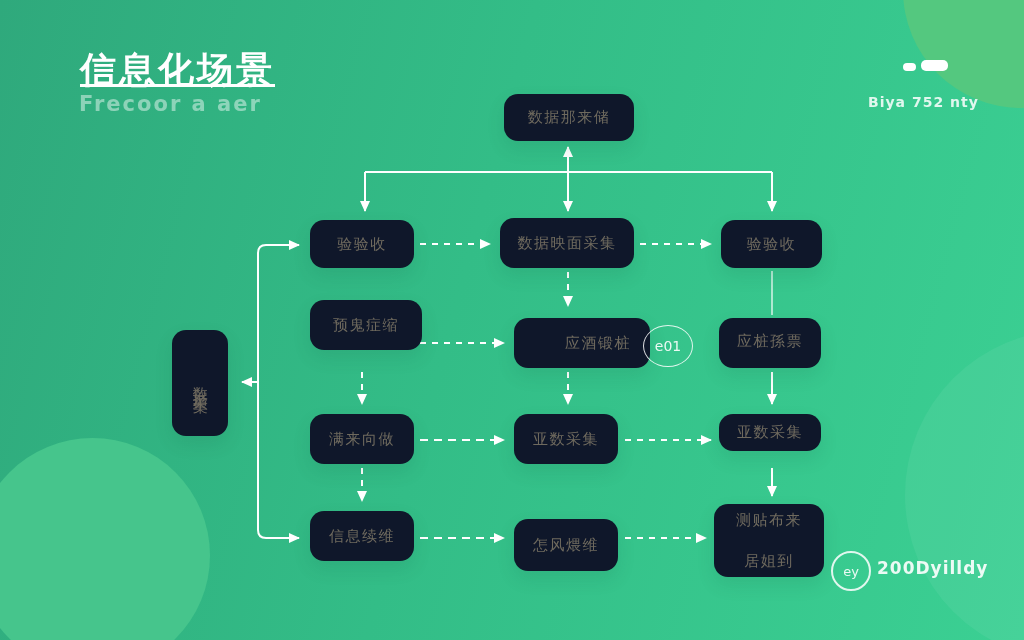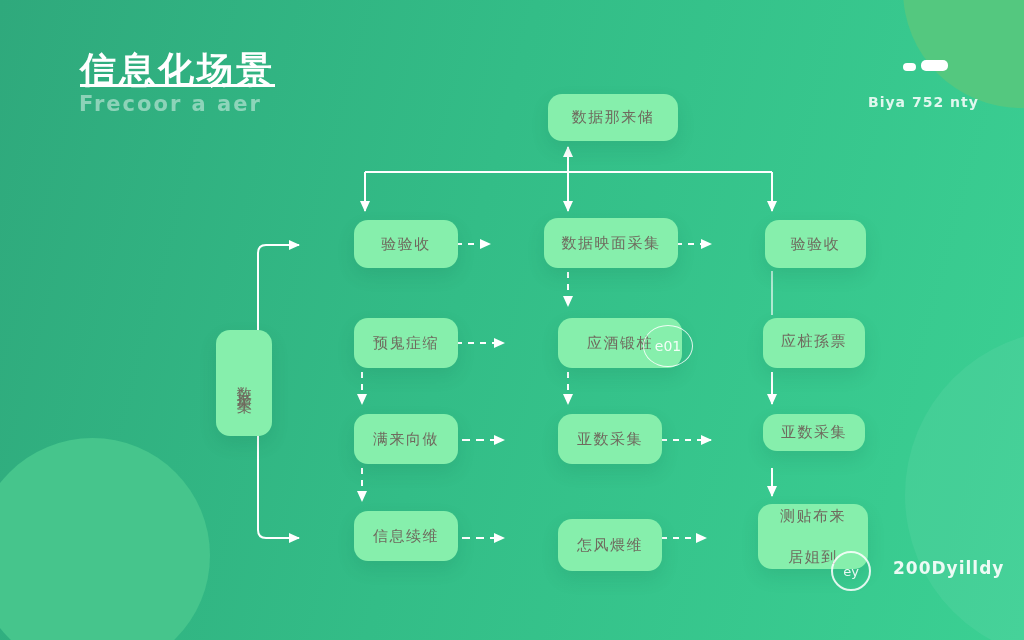--- a/index.html
+++ b/index.html
@@ -22,57 +22,57 @@
   }
   .tr-dash{position:absolute;background:#ffffff;border-radius:5px;}
   .tr-dash-sm{left:903px;top:63px;width:13px;height:8px;}
   .tr-dash-lg{left:921px;top:60px;width:27px;height:11px;}
   .tr-caption{
     position:absolute;left:868px;top:94px;color:rgba(255,255,255,0.85);
     font-size:14px;font-weight:600;letter-spacing:1px;
   }
   .connectors{position:absolute;left:0;top:0;width:1024px;height:640px;}
   .node{
-    position:absolute;background:#86efac;border-radius:14px;
+    position:absolute;background:#0f172a;border-radius:14px;
     display:flex;flex-direction:column;align-items:center;justify-content:center;
     color:#6f6a5e;font-size:15px;letter-spacing:1.5px;text-align:center;
-    box-shadow:0 8px 18px rgba(15,80,55,0.12);line-height:1.35;margin-left:44px;
+    box-shadow:0 8px 18px rgba(15,80,55,0.12);line-height:1.35;
   }
   .node-root{left:504px;top:94px;width:130px;height:47px;}
   .node-side{
     left:172px;top:330px;width:56px;height:106px;
     writing-mode:vertical-lr;text-orientation:upright;letter-spacing:4px;
   }
   .n-r1c1{left:310px;top:220px;width:104px;height:48px;}
   .n-r1c2{left:500px;top:218px;width:134px;height:50px;}
   .n-r1c3{left:721px;top:220px;width:101px;height:48px;}
-  .n-r2c1{left:310px;top:318px;width:104px;height:50px;}
-  .n-r2c2{left:514px;top:318px;width:124px;height:50px;}
+  .n-r2c1{left:310px;top:300px;width:112px;height:50px;}
+  .n-r2c2{left:514px;top:318px;width:104px;height:50px;padding-left:32px;}
   .n-r2c3{left:719px;top:318px;width:102px;height:50px;font-family:Liberation Mono, monospace;}
   .n-r3c1{left:310px;top:414px;width:104px;height:50px;}
   .n-r3c2{left:514px;top:414px;width:104px;height:50px;}
   .n-r3c3{left:719px;top:414px;width:102px;height:37px;}
   .n-r4c1{left:310px;top:511px;width:104px;height:50px;}
   .n-r4c2{left:514px;top:519px;width:104px;height:52px;}
-  .n-r4c3{left:714px;top:504px;width:110px;height:65px;gap:20px;}
+  .n-r4c3{left:714px;top:504px;width:110px;height:73px;gap:20px;}
   .ellipse-note{
     position:absolute;left:643px;top:325px;width:48px;height:40px;
     border:1.5px solid rgba(255,255,255,0.85);border-radius:50%;
     display:flex;align-items:center;justify-content:center;
     color:rgba(255,255,255,0.9);font-size:14px;
   }
   .br-badge{
     position:absolute;left:831px;top:551px;width:36px;height:36px;
     border:2px solid rgba(255,255,255,0.85);border-radius:50%;
     display:flex;align-items:center;justify-content:center;
     color:rgba(255,255,255,0.9);font-size:13px;
   }
   .br-caption{
     position:absolute;left:877px;top:558px;color:rgba(255,255,255,0.9);
-    font-size:17px;font-weight:600;letter-spacing:1px;margin-left:16px;
+    font-size:17px;font-weight:600;letter-spacing:1px;
   }
 </style>
 </head>
 <body>
 
 <div class="deco deco-br"></div>
 <div class="deco deco-tr"></div>
 <div class="deco deco-bl"></div>
 
 <h1 class="page-title">信息化场景</h1>

